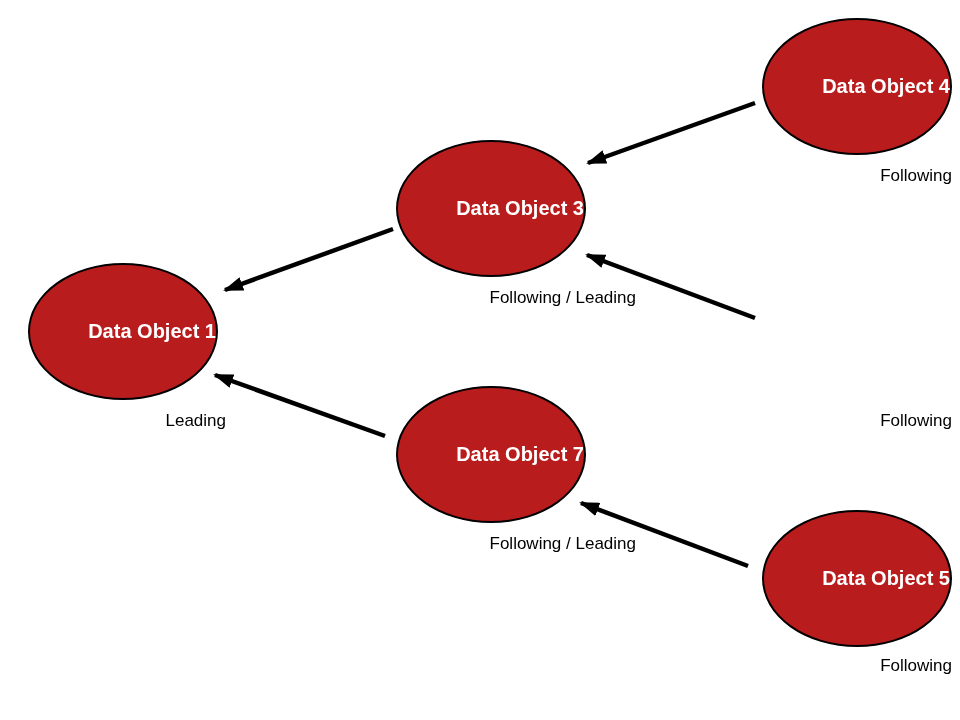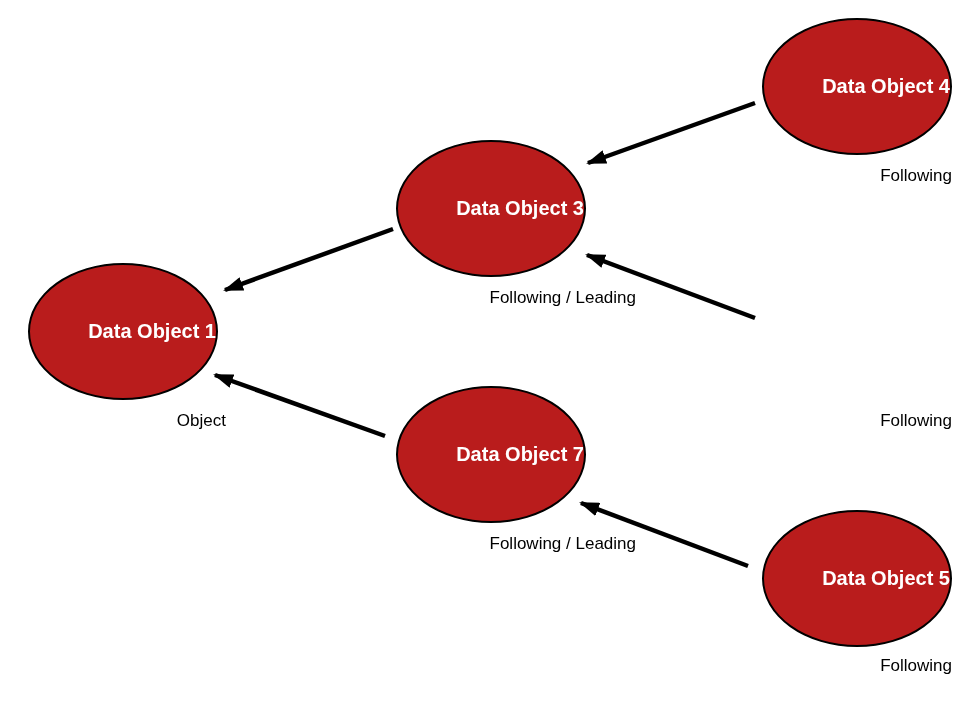--- a/index.html
+++ b/index.html
@@ -83,20 +83,20 @@
   <div class="node pos-do3">
     <span class="node-label">Data Object 7</span>
   </div>
   <div class="node pos-do4">
     <span class="node-label">Data Object 4</span>
   </div>
   <div class="node pos-do6">
     <span class="node-label">Data Object 5</span>
   </div>
 
-  <div class="annotation pos-a1">Object</div>
+  <div class="annotation pos-a1">Leading</div>
   <div class="annotation pos-a2">Following / Leading</div>
   <div class="annotation pos-a3">Following / Leading</div>
   <div class="annotation pos-a4">Following</div>
   <div class="annotation pos-a5">Following</div>
   <div class="annotation pos-a6">Following</div>
 
 </div>
 
 </body></html>

